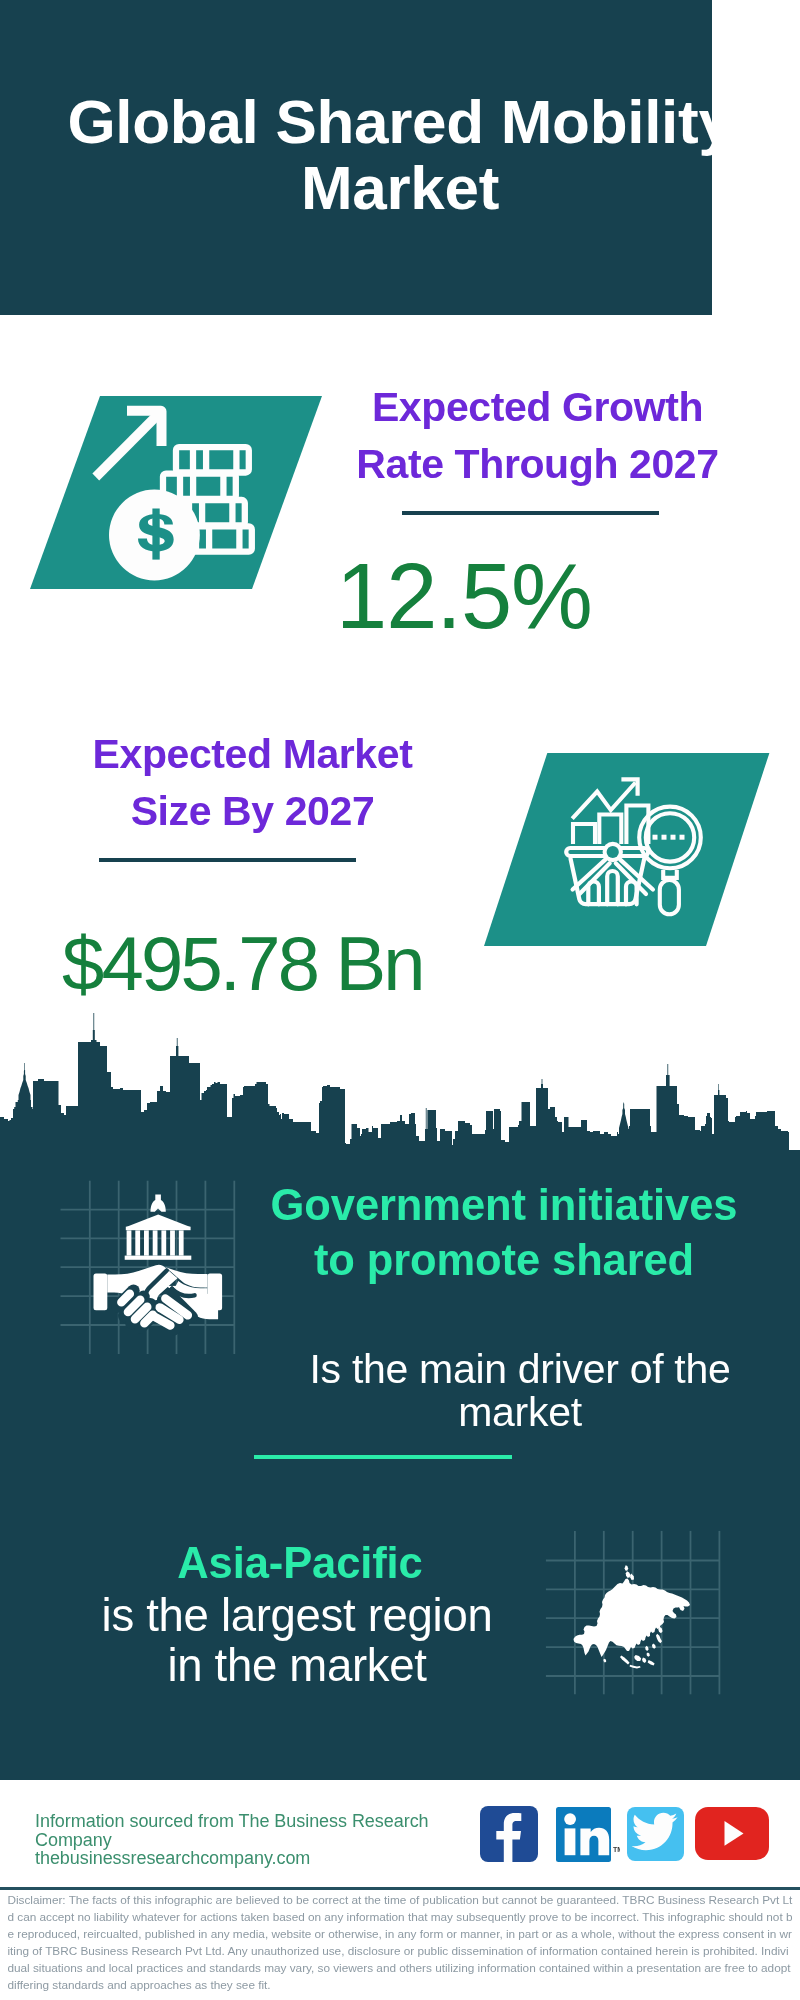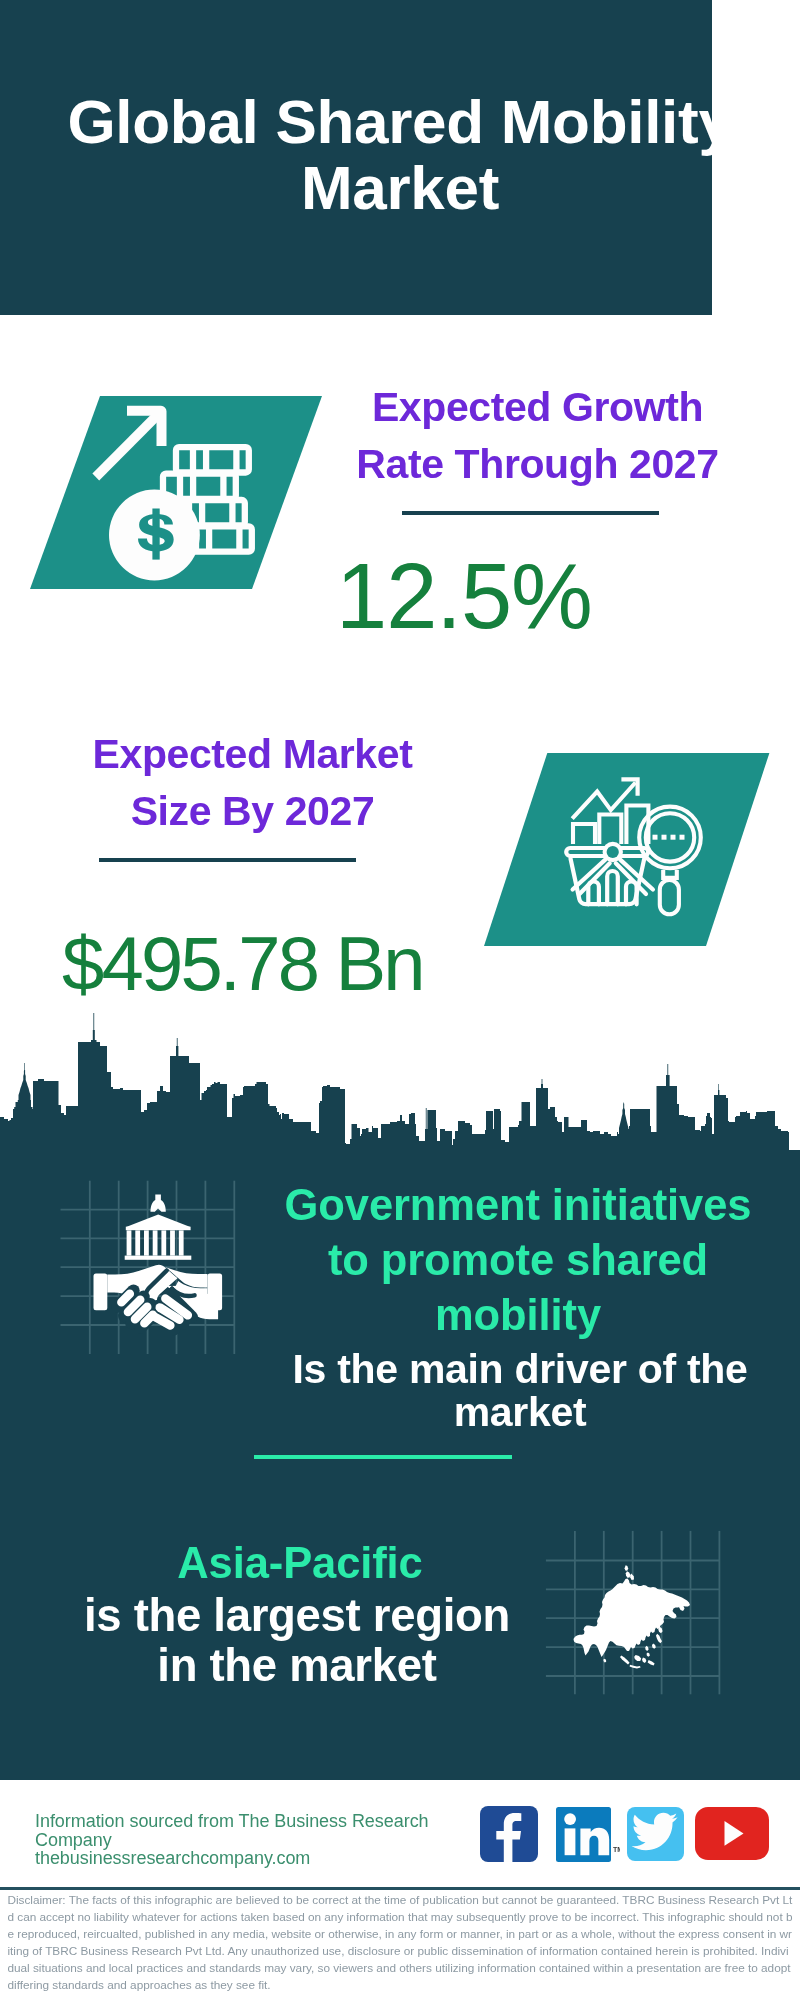--- a/index.html
+++ b/index.html
@@ -19,21 +19,21 @@
   .para { position:absolute; }
   .para svg { display:block; }
 
   
   .darkpanel { position:absolute; left:0; top:1000px; width:800px; height:780px; }
   .darkpanel svg { display:block; }
   .gridicon { position:absolute; }
   .gridicon svg { display:block; }
   .feature-text { position:absolute; text-align:center; }
   .feature-title { color:#2aeba9; font-size:43.5px; font-weight:bold; line-height:55px; letter-spacing:-0.1px;}
-  .feature-sub   { color:#ffffff; font-size:41px; font-weight:700; line-height:43px; letter-spacing:-0.3px;}
+  .feature-sub   { color:#ffffff; font-size:41px; font-weight:400; line-height:43px; letter-spacing:-0.3px;}
   .feature-rule  { position:absolute; height:4px; background:#2aeba9; }
 
   
   .footer-credit { position:absolute; left:35px; top:1812px; width:470px;
                    color:#3b8f6e; font-size:18px; line-height:18.5px; letter-spacing:-0.05px; }
   .social { position:absolute; }
   .social svg { display:block; }
   .footer-divider { position:absolute; left:0; top:1886.5px; width:800px; height:3px; background:#24505f; }
   .disclaimer { position:absolute; left:7.5px; top:1892px; width:785px; color:#8d9aa3;
                 font-size:11.8px; line-height:16.9px; text-align:left; letter-spacing:-0.02px;
@@ -240,24 +240,23 @@
 
         <g stroke="#ffffff" stroke-width="8.6" stroke-linecap="round" fill="none">
           <line x1="110.4" y1="123.6" x2="132.8" y2="140.2"></line>
           <line x1="104.8" y1="132.5" x2="124.3" y2="144.7"></line>
           <line x1="98.3" y1="141" x2="115.3" y2="150.4"></line>
         </g>
       </g>
     </svg>
   </div>
 
-  <div class="feature-text feature-title" style="left:268px; top:1178px; width:500px;text-align:center;">
+  <div class="feature-text feature-title" style="left:254px; top:1178px; width:500px;text-align:center;">
     <div>Government initiatives</div>
     <div>to promote shared</div>
-    <div>mobility</div>
   </div>
   <div class="feature-text feature-sub" style="left:270px; top:1348px; width:500px;">
     <div>Is the main driver of the</div>
     <div>market</div>
   </div>
   <div class="feature-rule" style="left:254px; top:1455px; width:258px;"></div>
 
   <div class="feature-text feature-title" style="left:50px; top:1536px; width:500px;">
     <div>Asia-Pacific</div>
   </div>

